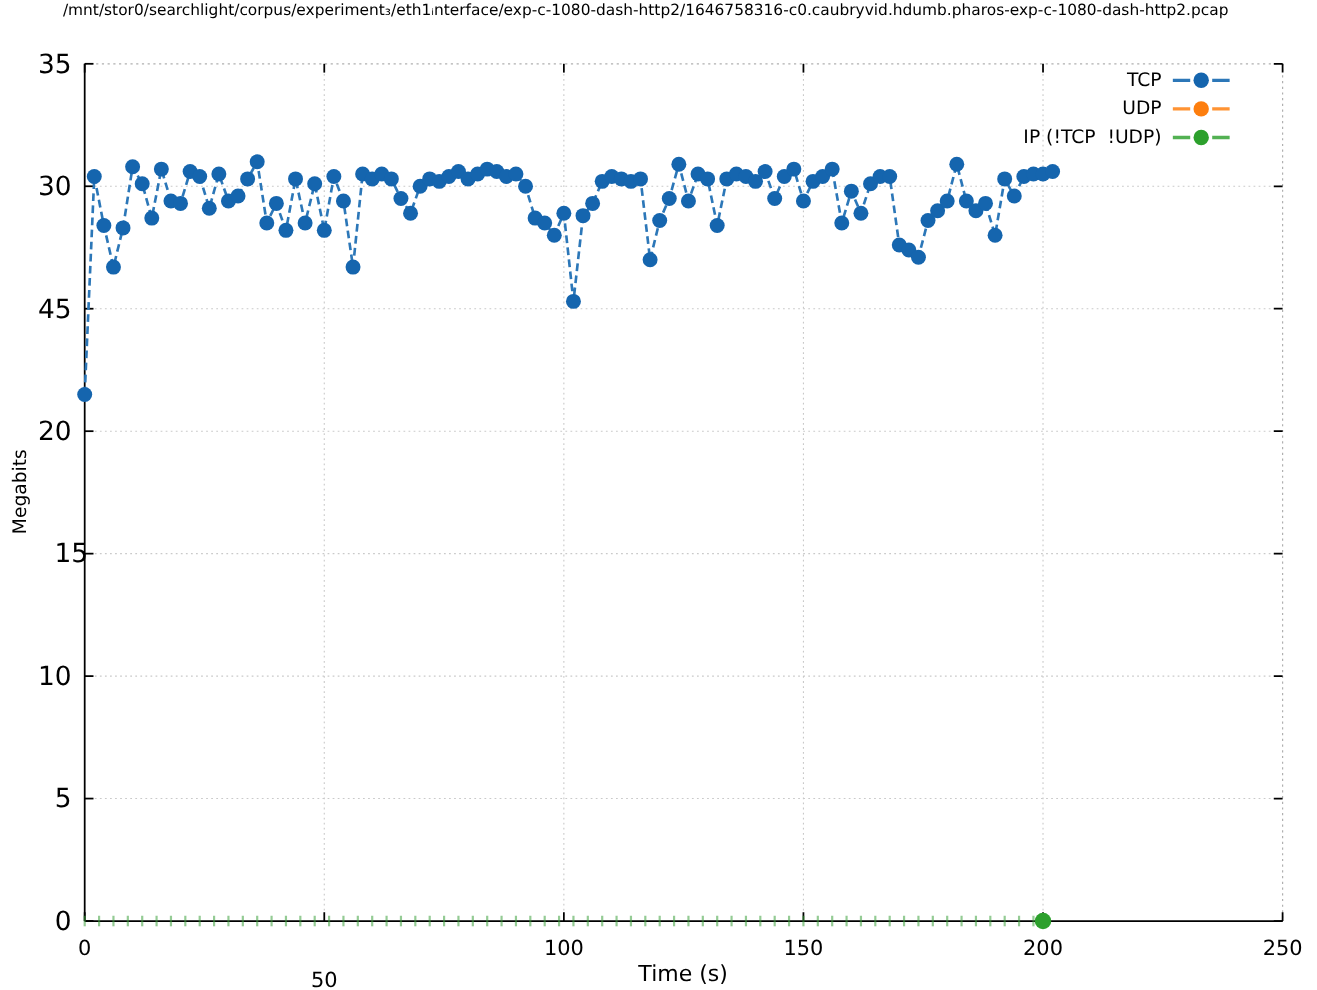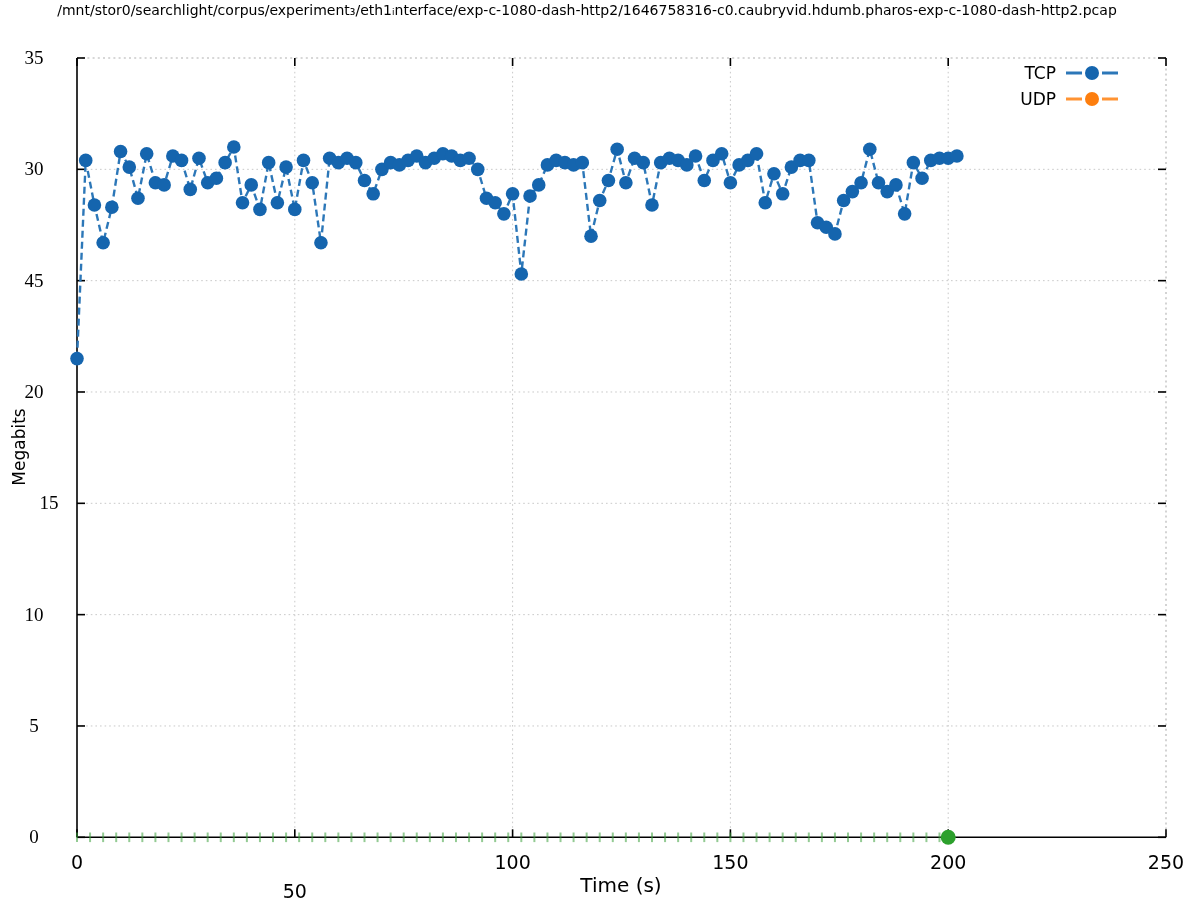--- a/index.html
+++ b/index.html
@@ -6,21 +6,21 @@
             font-family:"DejaVu Sans", sans-serif;}
   .stage{position:absolute;left:0;top:0;width:1174px;height:900px;}
   #plot{position:absolute;left:0;top:0;}
   .title{position:absolute;top:2px;left:50%;transform:translateX(-50%);white-space:nowrap;
          font-size:14px;color:#000;}
   .ylabel{position:absolute;top:447px;left:19px;transform:translate(-50%,-50%) rotate(-90deg);
           font-size:17px;color:#000;white-space:nowrap;}
   .xlabel{position:absolute;top:873px;left:621px;transform:translateX(-50%);
           font-size:20px;color:#000;}
   .xtick{position:absolute;width:70px;text-align:center;font-size:19px;color:#000;line-height:22px;}
-  .ytick{position:absolute;width:62px;text-align:center;font-size:19px;color:#000;line-height:22px;font-family:Liberation Serif, serif;}
+  .ytick{position:absolute;width:62px;text-align:right;font-size:24px;color:#000;line-height:22px;}
   .legend{position:absolute;top:60px;right:56px;display:flex;flex-direction:column;align-items:flex-end;}
   .lrow{display:flex;align-items:center;gap:10px;height:26px;}
   .ltext{font-size:17px;color:#000;white-space:pre;line-height:26px;}
   .lsample{display:block;}
 </style>
 </head>
 <body>
 
 <div class="stage">
   <svg id="plot" width="1197" height="900" viewBox="0 0 1197 900">
@@ -251,20 +251,28 @@
         </svg>
     </div>
     <div class="lrow">
       <span class="ltext">UDP</span>
       <svg class="lsample" width="52" height="18" viewBox="0 0 52 18">
           <line x1="0" x2="16" y1="9" y2="9" stroke="#ff9333" stroke-width="3"></line>
           <line x1="36" x2="52" y1="9" y2="9" stroke="#ff9333" stroke-width="3"></line>
           <circle cx="26" cy="9" r="7" fill="#fd7e0e"></circle>
         </svg>
     </div>
+    <div class="lrow">
+      <span class="ltext">IP (!TCP  !UDP)</span>
+      <svg class="lsample" width="52" height="18" viewBox="0 0 52 18">
+          <line x1="0" x2="16" y1="9" y2="9" stroke="#53b153" stroke-width="3"></line>
+          <line x1="36" x2="52" y1="9" y2="9" stroke="#53b153" stroke-width="3"></line>
+          <circle cx="26" cy="9" r="7" fill="#2ca02c"></circle>
+        </svg>
+    </div>
   </div>
 <div class="ytick" style="left: 3px; top: 826.3px;">0</div>
     <div class="ytick" style="left: 3px; top: 714.971px;">5</div>
     <div class="ytick" style="left: 3px; top: 603.643px;">10</div>
     <div class="ytick" style="left: 18px; top: 492.314px;">15</div>
     <div class="ytick" style="left: 3px; top: 380.986px;">20</div>
     <div class="ytick" style="left: 3px; top: 269.657px;">45</div>
     <div class="ytick" style="left: 3px; top: 158.329px;">30</div>
     <div class="ytick" style="left: 3px; top: 47px;">35</div>
     <div class="xtick" style="left: 42px; top: 851px;">0</div>

